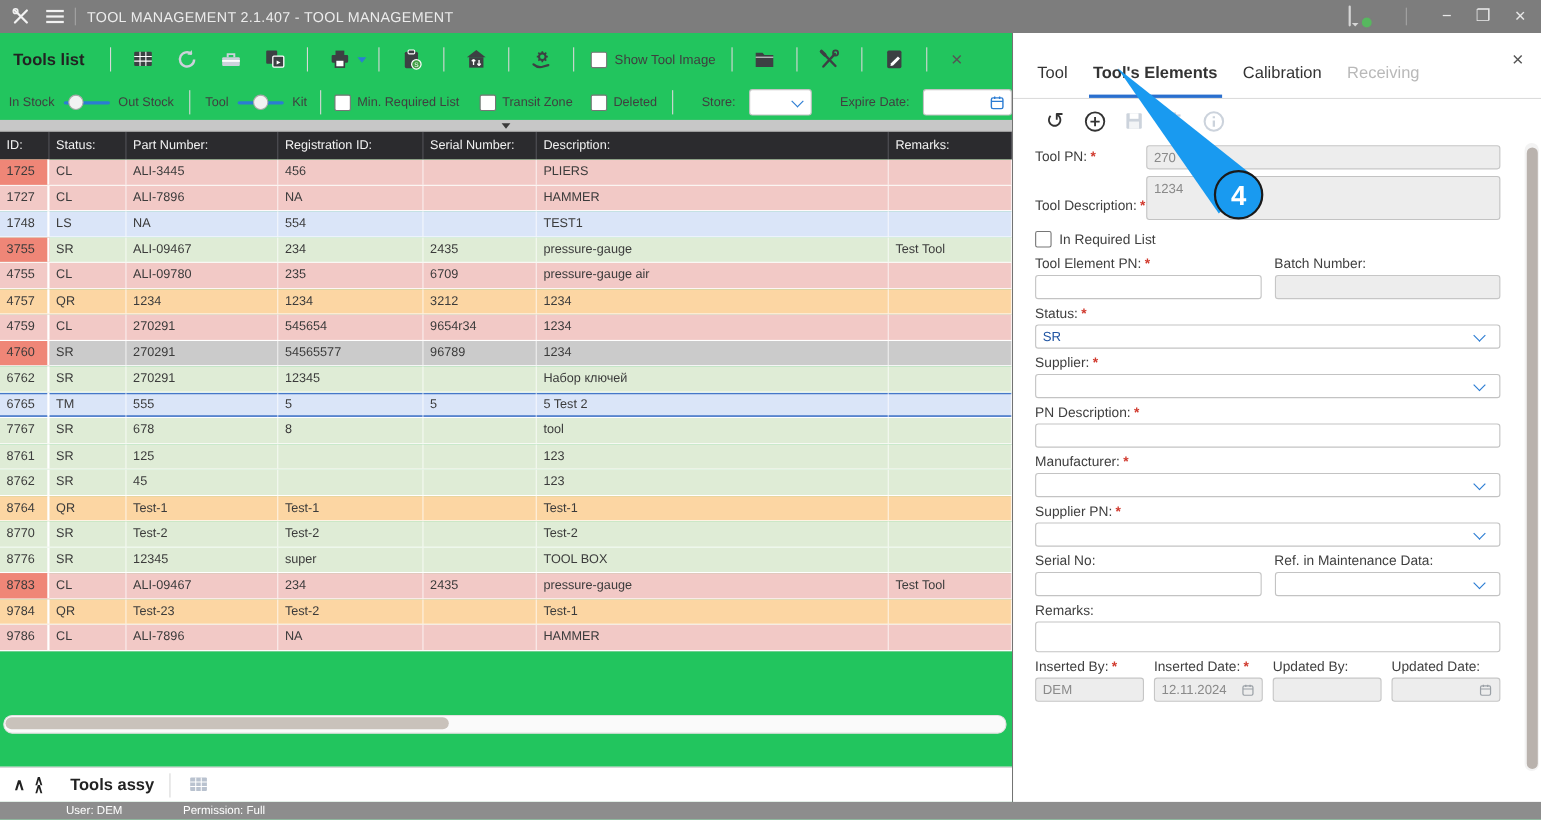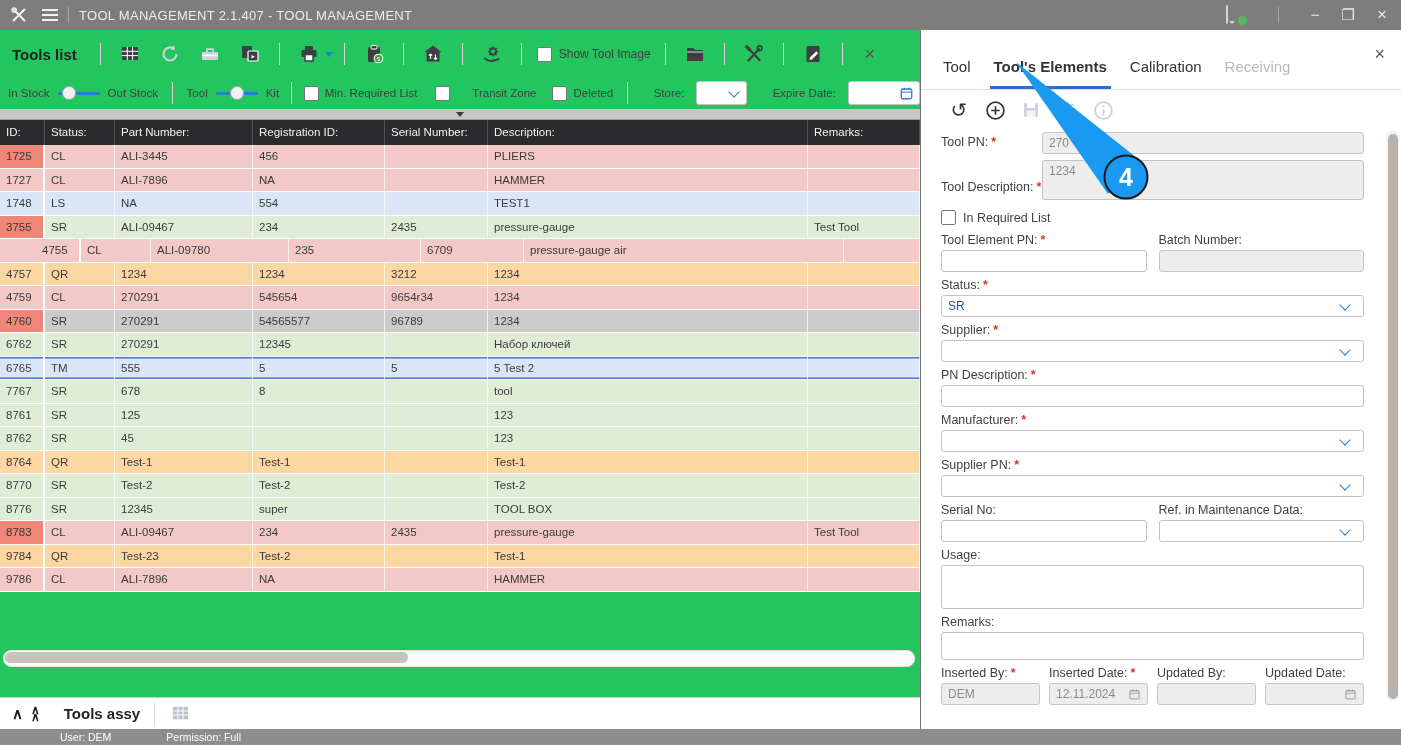--- a/index.html
+++ b/index.html
@@ -223,21 +223,21 @@
     <span class="lbl">Tool</span>
     <span class="toggle">
         <span class="track"></span>
         <span class="knob" style="left:14px"></span>
       </span>
     <span class="lbl">Kit</span>
     <span class="vsep" style="margin:0 12px"></span>
     <span class="cb"></span>
     <span class="lbl" style="margin-left:6px">Min. Required List</span>
     <span class="cb" style="margin-left:18px"></span>
-    <span class="lbl" style="margin-left:22px">Transit Zone</span>
+    <span class="lbl" style="margin-left:6px">Transit Zone</span>
     <span class="cb" style="margin-left:16px"></span>
     <span class="lbl" style="margin-left:6px">Deleted</span>
     <span class="vsep" style="margin:0 14px"></span>
     <span class="lbl" style="margin-left:12px">Store:</span>
     <span class="fld" style="width:92px;margin-left:12px">
       <span class="lbl"></span>
         <span class="chev"></span>
     </span>
     <span class="lbl" style="margin-left:26px">Expire Date:</span>
     <span class="fld" style="width:128px;margin-left:12px;padding-right:5px">
@@ -295,21 +295,21 @@
       </div>
       <div class="trow" style="background: rgb(223, 236, 214);">
         <div class="tcell idcell" style="background: rgb(239, 134, 119);">3755</div>
         <div class="tcell">SR</div>
         <div class="tcell">ALI-09467</div>
         <div class="tcell">234</div>
         <div class="tcell">2435</div>
         <div class="tcell">pressure-gauge</div>
         <div class="tcell">Test Tool</div>
       </div>
-      <div class="trow" style="background: rgb(242, 201, 198); padding-left: 36px;">
+      <div class="trow" style="background: rgb(242, 201, 198);">
         <div class="tcell idcell">4755</div>
         <div class="tcell">CL</div>
         <div class="tcell">ALI-09780</div>
         <div class="tcell">235</div>
         <div class="tcell">6709</div>
         <div class="tcell">pressure-gauge air</div>
         <div class="tcell"></div>
       </div>
       <div class="trow" style="background: rgb(252, 214, 163);">
         <div class="tcell idcell">4757</div>
@@ -576,24 +576,20 @@
       </div>
       <div>
         <div class="flabel">Ref. in Maintenance Data:</div>
         <div class="inp">
             <span></span>
             <span class="chev"></span>
           </div>
       </div>
     </div>
 
-    <div class="fgap">
-      <div class="flabel">Usage:</div>
-      <div class="area" style="height:44px"></div>
-    </div>
 
     <div class="fgap">
       <div class="flabel">Remarks:</div>
       <div class="area" style="height:28px"></div>
     </div>
 
     <div class="frow2" style="gap:9px;margin-top:2px">
       <div>
         <div class="flabel"><span>Inserted By:</span><span class="req">*</span></div>
         <div class="inp dis">DEM</div>

